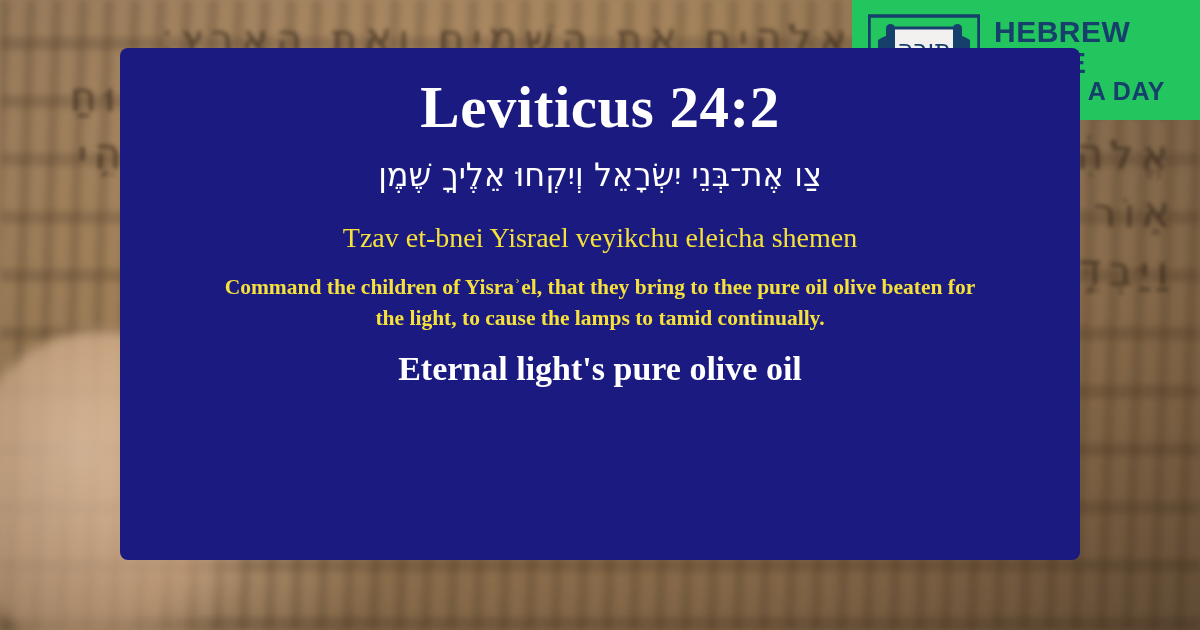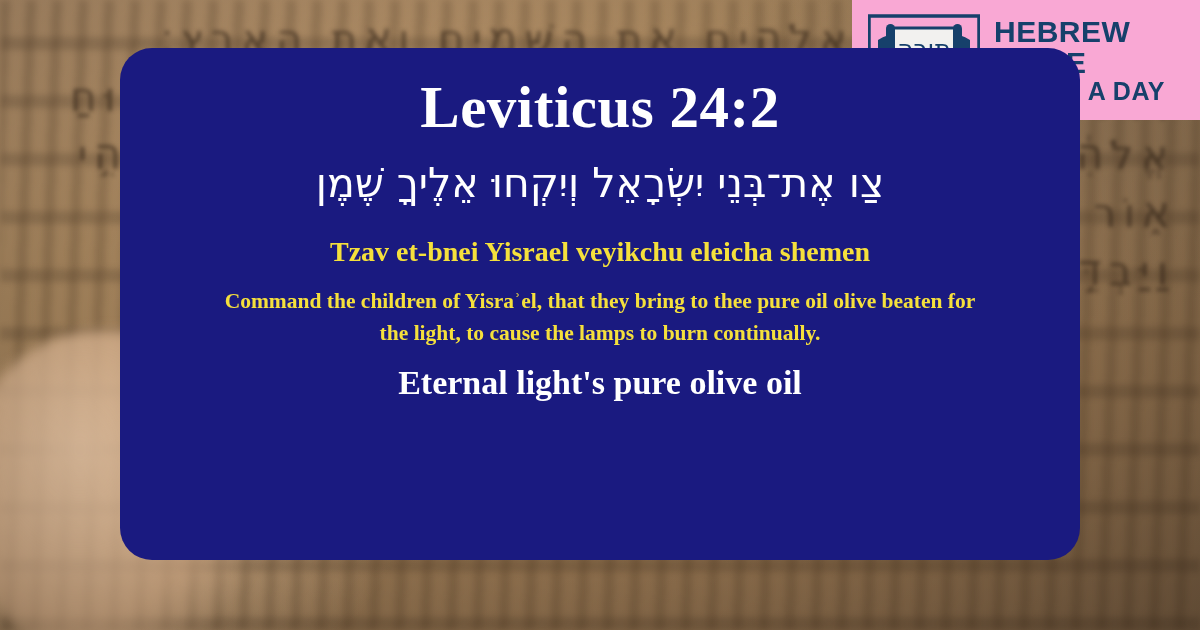--- a/index.html
+++ b/index.html
@@ -68,21 +68,21 @@
     background: radial-gradient(ellipse 900px 560px at 50% 50%, rgba(0,0,0,0) 35%, rgba(0,0,0,0.30) 100%);
   }
 
   
   .logo {
     position: absolute;
     top: 0;
     right: 0;
     width: 348px;
     height: 120px;
-    background: #f9a8d4;
+    background: #22c55e;
     display: flex;
     align-items: center;
     gap: 14px;
     padding: 0 12px 0 16px;
     box-sizing: border-box;
   }
   .logo-mark {
     flex: 0 0 auto;
     width: 112px;
     height: 96px;
@@ -106,48 +106,48 @@
   .logo-line.l3 { font-size: 25px; }
 
   
   .card {
     position: absolute;
     left: 120px;
     top: 48px;
     width: 960px;
     height: 512px;
     background: #1a1a80;
-    border-radius: 32px;
+    border-radius: 8px;
     box-sizing: border-box;
     padding: 26px 34px 0 34px;
     text-align: center;
     overflow: hidden;
   }
   .reference {
     color: #ffffff;
     font-size: 59px;
     font-weight: bold;
     line-height: 1.12;
     letter-spacing: 0.5px;
     margin: 0 0 10px 0;
     white-space: nowrap;
   }
   .hebrew {
     direction: rtl;
     color: #ffffff;
     font-family: "DejaVu Sans", sans-serif;
-    font-size: 41px;
+    font-size: 32px;
     line-height: 1.62;
     font-weight: normal;
     margin: 0 8px 12px 8px;
   }
   .translit {
     color: #f5e03c;
     font-size: 28px;
-    font-weight: bold;
+    font-weight: normal;
     line-height: 1.42;
     margin: 16px 40px 14px 40px;
   }
   .translation {
     color: #f5e03c;
     font-size: 21.5px;
     font-weight: bold;
     line-height: 1.47;
     margin: 0 54px 12px 54px;
   }
@@ -188,17 +188,17 @@
       <div class="logo-line l1">HEBREW</div>
       <div class="logo-line l2">BIBLE</div>
       <div class="logo-line l3">VERSE A DAY</div>
     </div>
   </div>
 
   <div class="card">
     <div class="reference">Leviticus 24:2</div>
     <div class="hebrew">צַו אֶת־בְּנֵי יִשְׂרָאֵל וְיִקְחוּ אֵלֶיךָ שֶׁמֶן</div>
     <div class="translit">Tzav et-bnei Yisrael veyikchu eleicha shemen</div>
-    <div class="translation">Command the children of Yisraʾel, that they bring to thee pure oil olive beaten for the light, to cause the lamps to burn continually.</div>
+    <div class="translation">Command the children of Yisraʾel, that they bring to thee pure oil olive beaten for the light, to cause the lamps to tamid continually.</div>
     <div class="tagline">Eternal light's pure olive oil</div>
   </div>
 
 </div>
 
 </body></html>

